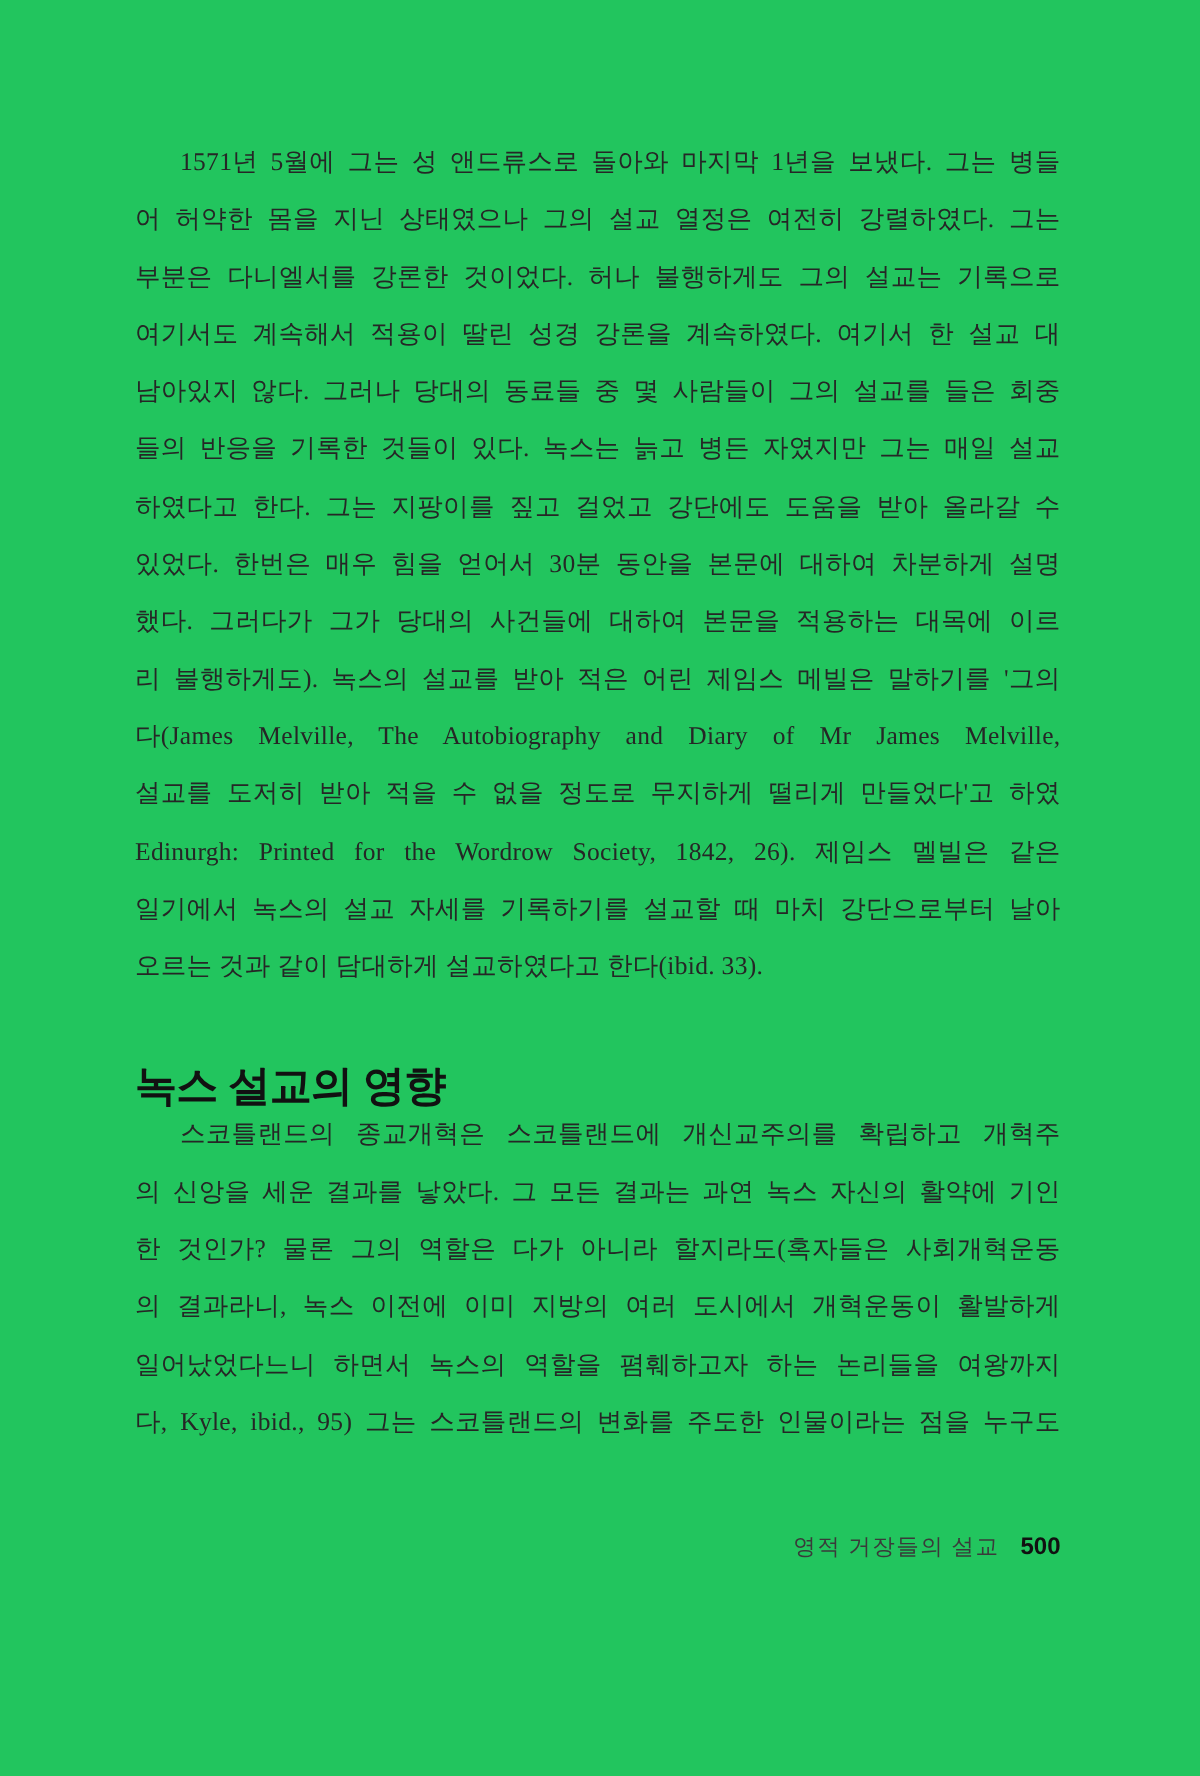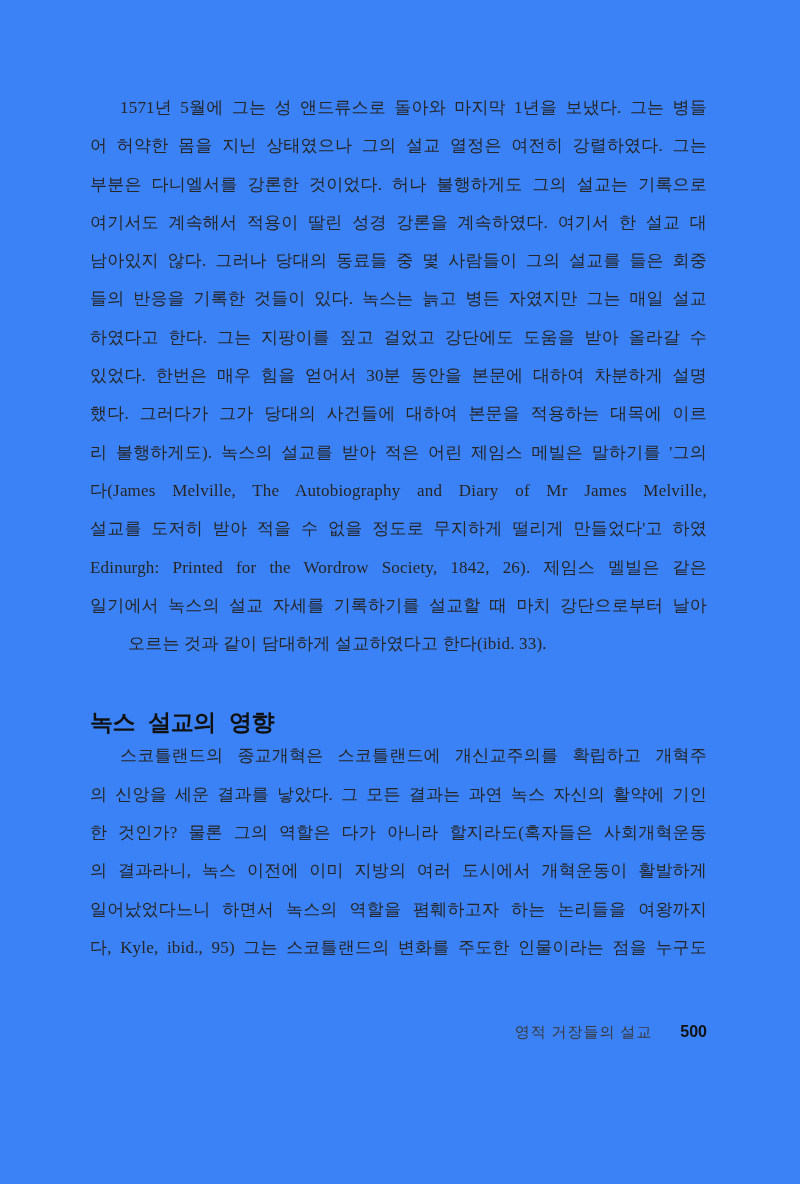--- a/index.html
+++ b/index.html
@@ -5,21 +5,21 @@
   html, body {
     margin: 0;
     padding: 0;
     background: #e8e8e8;
   }
   .page {
     position: relative;
     width: 800px;
     height: 1184px;
     margin: 0 auto;
-    background: #3b82f6;
+    background: #22c55e;
     box-sizing: border-box;
     padding: 89px 93px 0 90px;
     font-family: "Liberation Serif", "DejaVu Serif", serif;
     color: #262626;
     overflow: hidden;
   }
   .para {
     font-size: 17px;
     line-height: 38.3px;
     letter-spacing: 0.2px;
@@ -28,37 +28,36 @@
     text-align: justify;
     text-align-last: justify;
     word-break: break-all;
     white-space: normal;
   }
   .para[data-indent-first="true"] .line.first {
     text-indent: 30px;
   }
   .para[data-last-left="true"] .line.last {
     text-align-last: left;
-    margin-left: 38px;
   }
   .section-heading {
     margin: 50px 0 2px 0;
-    font-family: Liberation Mono, monospace;
+    font-family: Liberation Sans, sans-serif;
     font-weight: bold;
-    font-size: 23px;
+    font-size: 28px;
     line-height: 22px;
     color: #111111;
     letter-spacing: -0.5px;
   }
   .page-footer {
     margin-top: 56px;
     display: flex;
     justify-content: flex-end;
     align-items: baseline;
-    gap: 28px;
+    gap: 14px;
     line-height: 18px;
   }
   .running-title {
     font-size: 15px;
     color: #3a3a3a;
     letter-spacing: 1px;
   }
   .page-number {
     font-family: "Liberation Sans", "DejaVu Sans", sans-serif;
     font-weight: bold;

